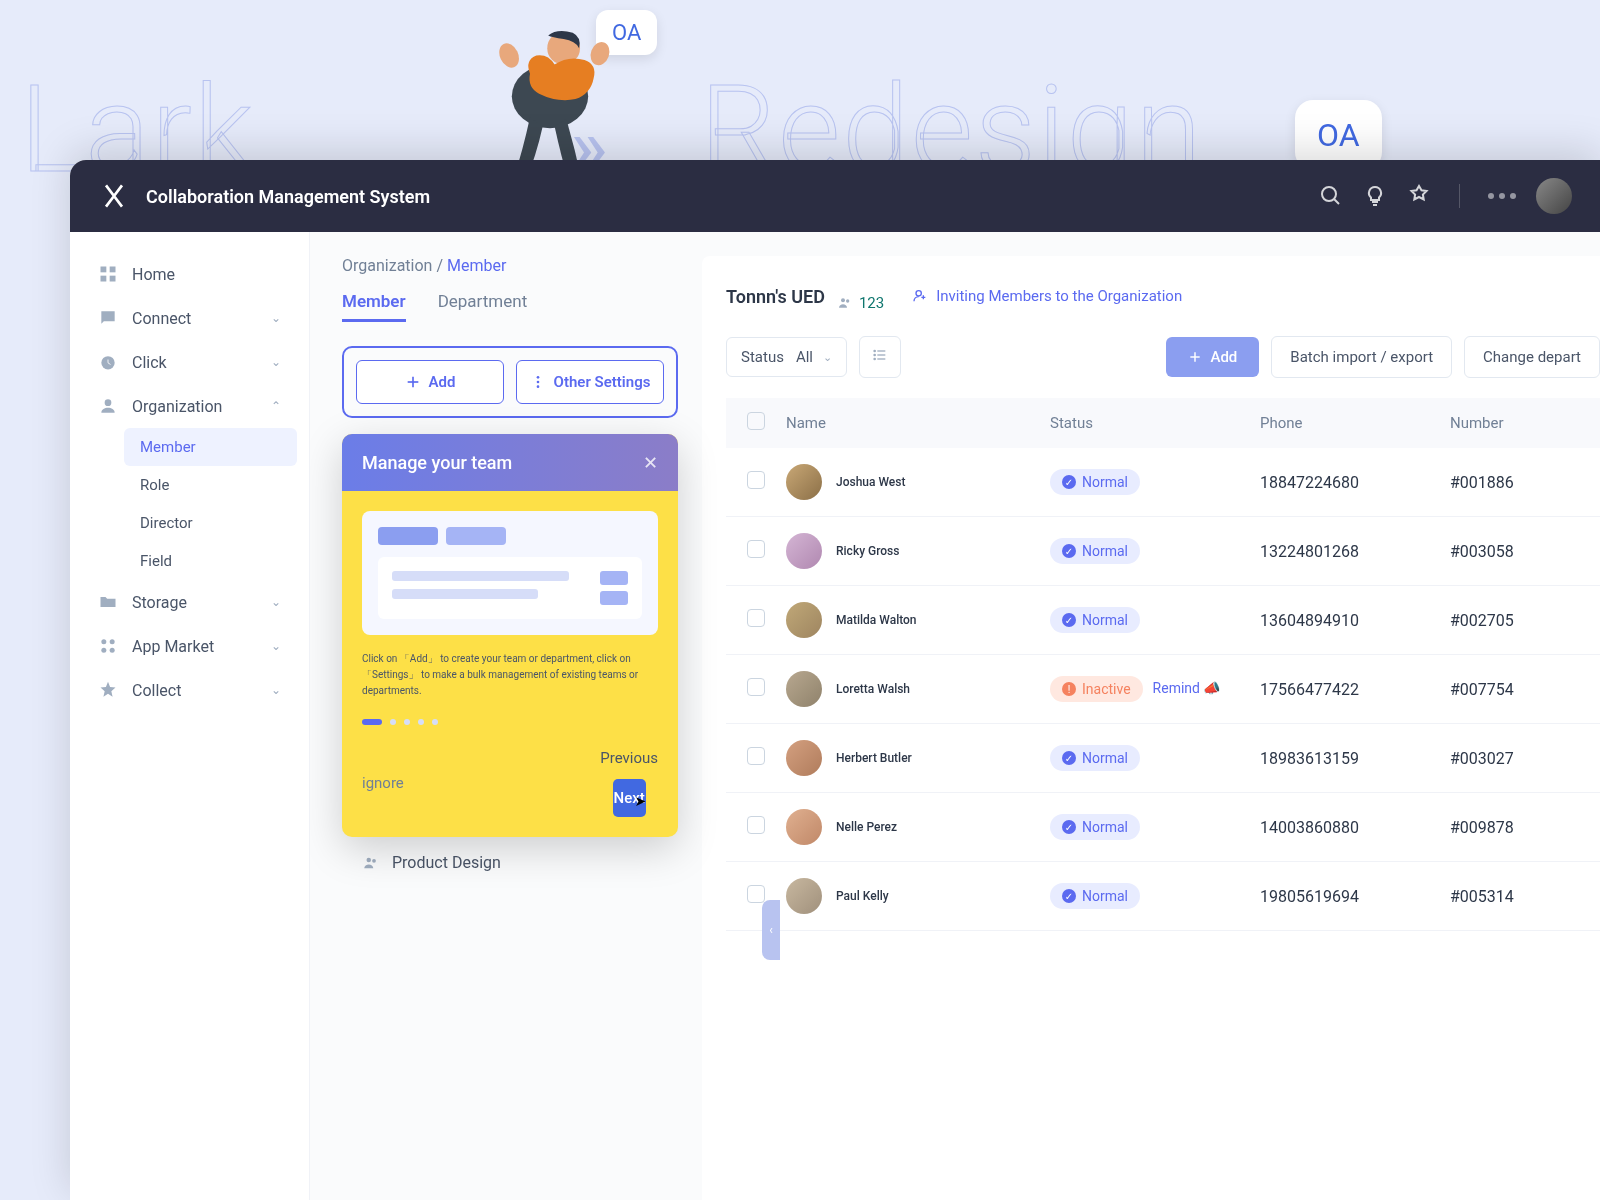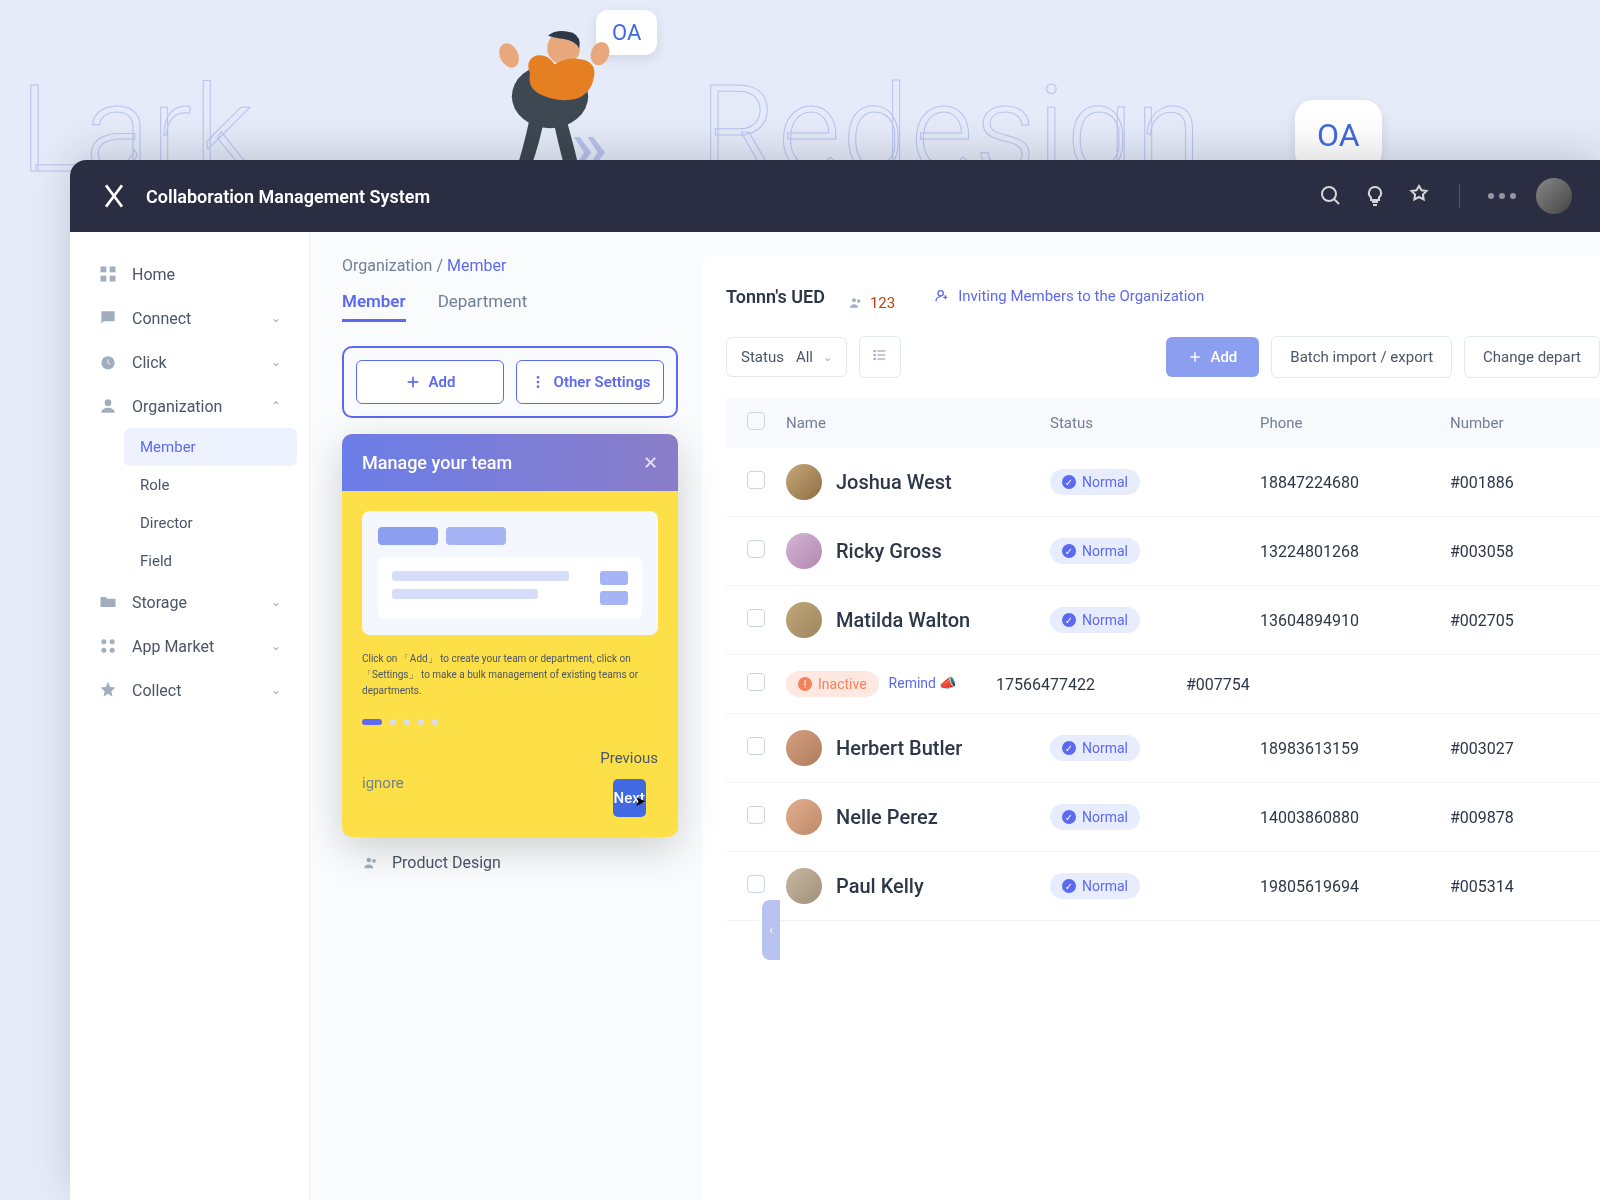--- a/index.html
+++ b/index.html
@@ -80,23 +80,23 @@
     .popover-nav { margin-left: auto; display: flex; gap: 12px; align-items: center; flex-direction: column; }
     .popover-prev { color: #4a5568; cursor: pointer; font-size: 15px; }
     .popover-next { background: #4169e1; color: white; border: none; padding: 10px 1px; border-radius: 5px; cursor: pointer; font-size: 15px; font-weight: 500; position: relative; }
     .cursor-icon { position: absolute; top: 14px; left: 22px; font-size: 14px; color: #000; }
     
     .pd-row { display: flex; align-items: center; gap: 12px; padding: 16px 20px; color: #4a5568; font-size: 16px; }
     .pd-icon { width: 18px; height: 18px; color: #a0aec0; }
     
     .right-panel { flex: 1; background: white; border-radius: 8px 0 0 0; padding: 24px 0 0 24px; }
     
-    .panel-header { display: flex; align-items: center; gap: 23px; margin-bottom: 24px; }
+    .panel-header { display: flex; align-items: center; gap: 12px; margin-bottom: 24px; }
     .panel-title { font-size: 18px; font-weight: 600; color: #2d3748; }
-    .member-count { display: flex; align-items: center; gap: 6px; color: #c2410c; font-size: 15px; margin-top: 14px; }
+    .member-count { display: flex; align-items: center; gap: 6px; color: #0f766e; font-size: 15px; margin-top: 14px; }
     .invite-link { display: flex; align-items: center; gap: 8px; color: #5b6af0; font-size: 15px; cursor: pointer; margin-left: 16px; }
     
     .toolbar { display: flex; align-items: center; gap: 12px; margin-bottom: 20px; }
     .filter-box { display: flex; align-items: center; border: 1px solid #e2e8f0; border-radius: 6px; padding: 10px 14px; font-size: 15px; color: #4a5568; cursor: pointer; }
     .filter-label { margin-right: 12px; }
     .filter-value { color: #4a5568; margin-right: 10px; }
     .filter-chev { color: #a0aec0; font-size: 11px; }
     .list-view-btn { border: 1px solid #e2e8f0; border-radius: 6px; padding: 10px 12px; cursor: pointer; color: #a0aec0; }
     .toolbar-spacer { flex: 1; }
     .add-btn { background: #8b9ef0; color: white; border: none; border-radius: 6px; padding: 11px 22px; display: flex; align-items: center; gap: 8px; font-size: 15px; cursor: pointer; font-weight: 500; }
@@ -106,21 +106,21 @@
     .col-check { width: 60px; text-align: center; }
     .col-name { flex: 1; min-width: 220px; }
     .col-status { width: 210px; }
     .col-phone { width: 190px; }
     .col-number { width: 150px; }
     
     .table-row { display: flex; align-items: center; padding: 16px 0; border-bottom: 1px solid #f0f2f7; }
     .checkbox { width: 18px; height: 18px; border: 1.5px solid #cbd5e0; border-radius: 4px; display: inline-block; }
     .member-cell { display: flex; align-items: center; gap: 14px; }
     .member-avatar { width: 36px; height: 36px; border-radius: 50%; background: linear-gradient(135deg, #d4a574, #a67c52); flex-shrink: 0; }
-    .member-name { font-size: 20px; color: #2d3748; font-weight: 500; }
+    .member-name { font-size: 12px; color: #2d3748; font-weight: 500; }
     .status-badge { display: inline-flex; align-items: center; gap: 6px; padding: 5px 12px; border-radius: 14px; font-size: 14px; }
     .status-normal { background: #e8ecff; color: #5b6af0; }
     .status-inactive { background: #ffe8e0; color: #f5825f; }
     .status-icon { width: 14px; height: 14px; border-radius: 50%; display: inline-flex; align-items: center; justify-content: center; font-size: 10px; color: white; }
     .status-normal .status-icon { background: #5b6af0; }
     .status-inactive .status-icon { background: #f5825f; }
     .remind-link { color: #5b6af0; font-size: 14px; margin-left: 10px; cursor: pointer; }
     .phone-cell, .number-cell { font-size: 16px; color: #2d3748; }
     
     .collapse-handle { position: absolute; left: 692px; top: 740px; width: 18px; height: 60px; background: #b8c3f0; border-radius: 8px 0 0 8px; cursor: pointer; display: flex; align-items: center; justify-content: center; color: white; font-size: 12px; }
@@ -439,20 +439,24 @@
     <div class="col-status">
       <span class="status-badge status-normal">
         <span class="status-icon">✓</span>Normal
       </span>
     </div>
     <div class="col-phone phone-cell">13604894910</div>
     <div class="col-number number-cell">#002705</div>
   </div>
             <div class="table-row">
     <div class="col-check"><span class="checkbox"></span></div>
+    <div class="col-name member-cell">
+      <div class="member-avatar av-4"></div>
+      <span class="member-name">Loretta Walsh</span>
+    </div>
     <div class="col-status">
       <span class="status-badge status-inactive">
         <span class="status-icon">!</span>Inactive
       </span><span class="remind-link">Remind 📣</span>
     </div>
     <div class="col-phone phone-cell">17566477422</div>
     <div class="col-number number-cell">#007754</div>
   </div>
             <div class="table-row">
     <div class="col-check"><span class="checkbox"></span></div>

